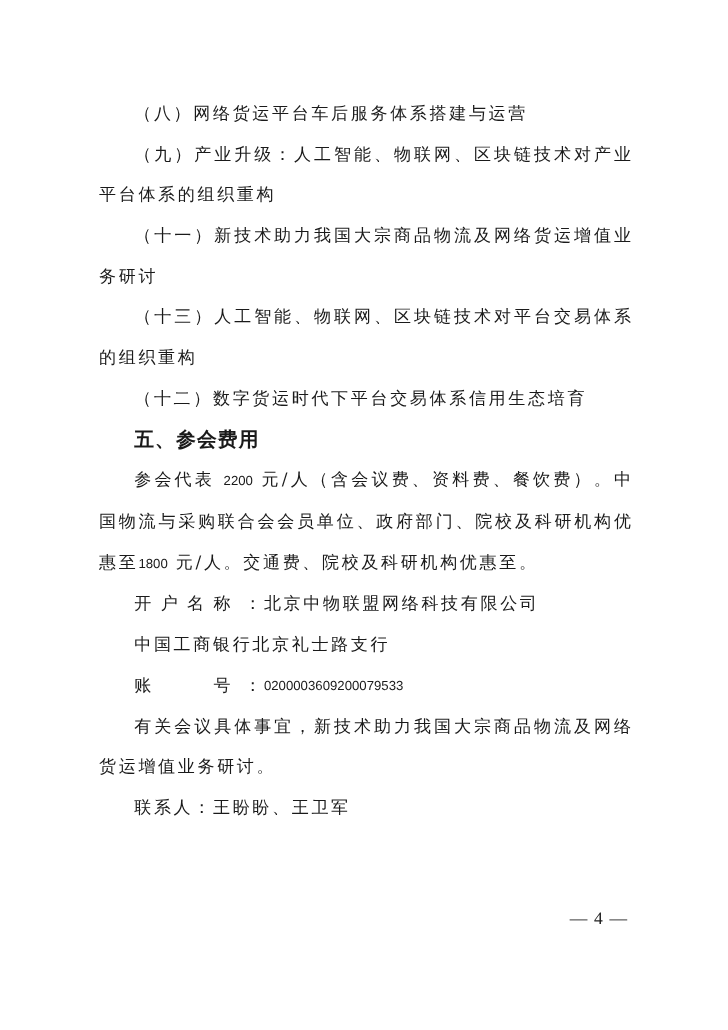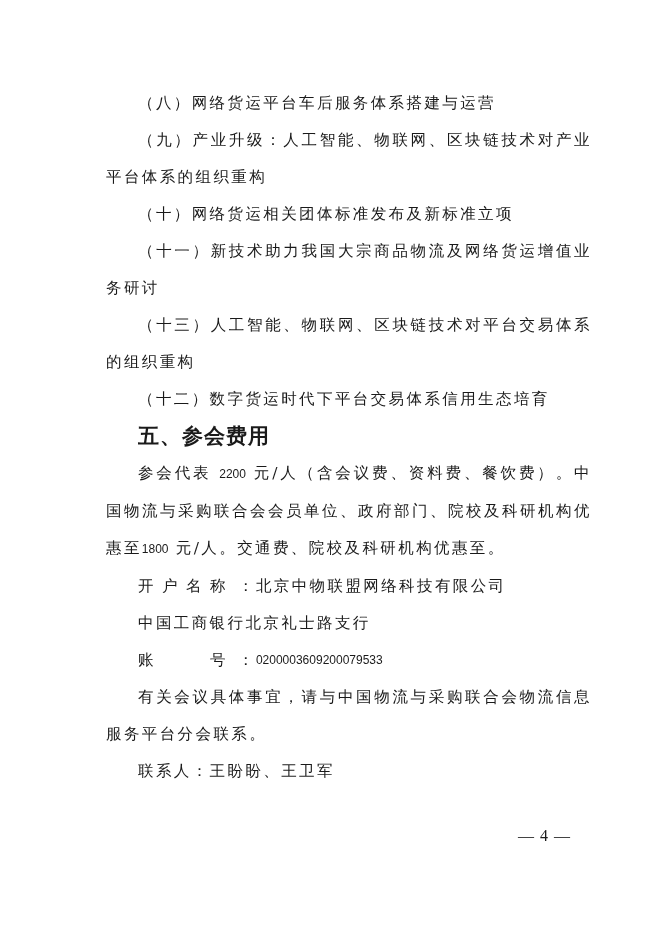--- a/index.html
+++ b/index.html
@@ -13,35 +13,34 @@
       position: relative;
       overflow: hidden;
       font-family: "DejaVu Serif", "Liberation Serif", serif;
       color: #1a1a1a;
     }
     .page {
       position: absolute;
       left: 90px;
       top: 85px;
       width: 486px;
-      margin-left: 16px;
     }
     .para {
       font-size: 15.5px;
       line-height: 37px;
       text-align: justify;
       text-align-last: left;
       letter-spacing: 2.4px;
       text-indent: 32px;
       margin: 0;
     }
     .heading {
       font-family: "DejaVu Sans", "Liberation Sans", sans-serif;
       font-weight: bold;
-      font-size: 21px;
+      font-size: 18px;
       line-height: 37px;
       text-indent: 32px;
       letter-spacing: 1px;
       margin: 0;
     }
     .num {
       font-family: Liberation Sans, sans-serif;
       letter-spacing: 0;
       font-size: 12px;
     }
@@ -74,21 +73,20 @@
       letter-spacing: 1px;
     }
   </style>
 </head>
 <body>
 
 <div class="page">
 
   <p class="para">（八）网络货运平台车后服务体系搭建与运营</p>
   <p class="para">（九）产业升级：人工智能、物联网、区块链技术对产业平台体系的组织重构</p>
-  <p class="para">（十）网络货运相关团体标准发布及新标准立项</p>
   <p class="para">（十一）新技术助力我国大宗商品物流及网络货运增值业务研讨</p>
   <p class="para">（十三）人工智能、物联网、区块链技术对平台交易体系的组织重构</p>
   <p class="para">（十二）数字货运时代下平台交易体系信用生态培育</p>
 
   <p class="heading">五、参会费用</p>
 
   <p class="para"><span>参会代表 </span><span class="num">2200</span><span> 元/人（含会议费、资料费、餐饮费）。中国物流与采购联合会会员单位、政府部门、院校及科研机构优惠至</span><span class="num">1800</span><span> 元/人。交通费、院校及科研机构优惠至。</span></p>
 
   <div class="bank-row">
     <span class="bank-label spread">
@@ -108,19 +106,19 @@
   <div class="bank-row">
     <span class="bank-label spread">
       <span>账</span>
       <span>号</span>
     </span>
     <span>：</span>
     <span class="num">0200003609200079533</span>
   </div>
 
 
-  <p class="para">有关会议具体事宜，请与中国物流与采购联合会物流信息服务平台分会联系。</p>
+  <p class="para">有关会议具体事宜，新技术助力我国大宗商品物流及网络货运增值业务研讨。</p>
 
   <p class="para"><span>联系人：</span><span>王盼盼、王卫军</span></p>
 
 </div>
 
 <div class="page-number">— 4 —</div>
 
 </body></html>

